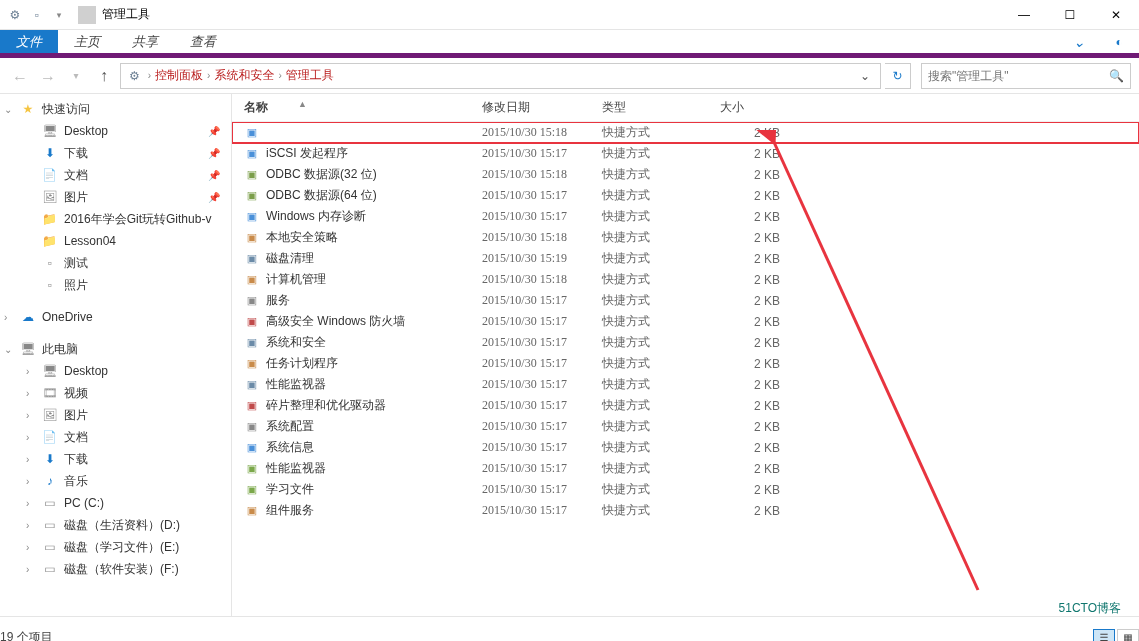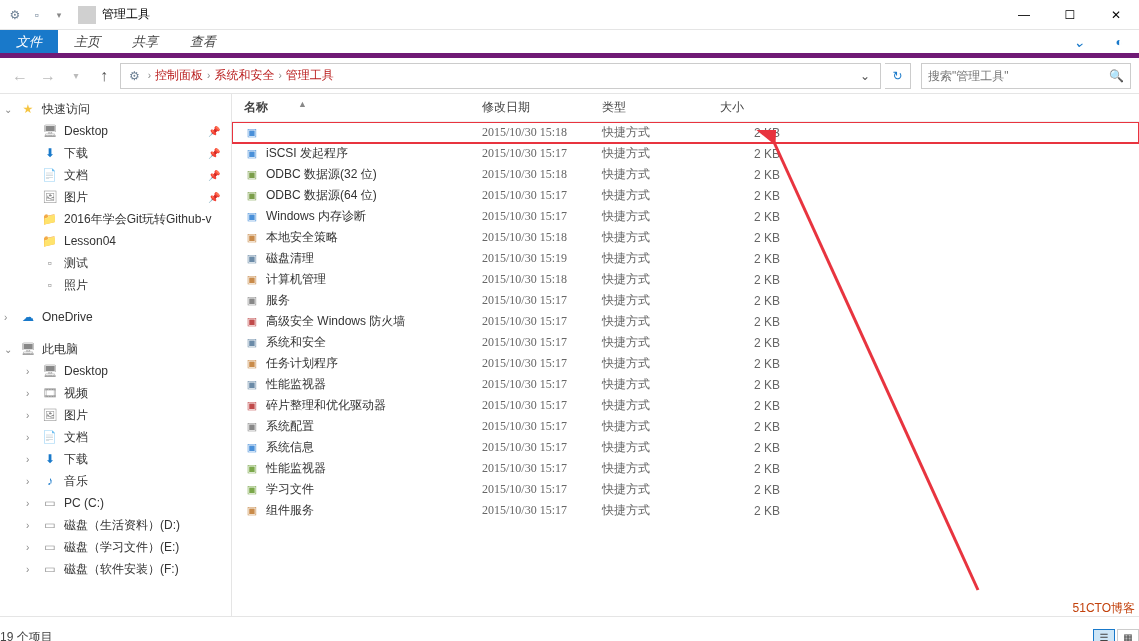--- a/index.html
+++ b/index.html
@@ -66,21 +66,21 @@
 .row .c-type { width: 118px; }
 .row .c-size { width: 90px; text-align: right; padding-right: 30px; }
 
 .statusbar { height: 42px; border-top: 1px solid #e5e5e5; display: flex; align-items: center; padding: 0 0; font-size: 12px; color: #444; }
 .view-btns { margin-left: auto; display: flex; gap: 2px; }
 .view-btns div { width: 22px; height: 18px; border: 1px solid #ccc; display: flex; align-items: center; justify-content: center; font-size: 10px; }
 .view-btns .active { background: #cde6f7; border-color: #1979ca; }
 
 .arrow-annotation { position: absolute; left: 748px; top: 130px; width: 260px; height: 480px; pointer-events: none; }
 
-.watermark { position: absolute; right: 4px; bottom: 24px; font-size: 12px; color: #c2410c; }
+.watermark { position: absolute; right: 18px; bottom: 24px; font-size: 12px; color: #0f766e; }
 </style>
 </head>
 <body>
 
 <div class="titlebar">
   <div class="qat">
     <span>⚙</span>
     <span>▫</span>
     <span style="font-size:9px;color:#888;">▾</span>
     <span class="divider"></span>

